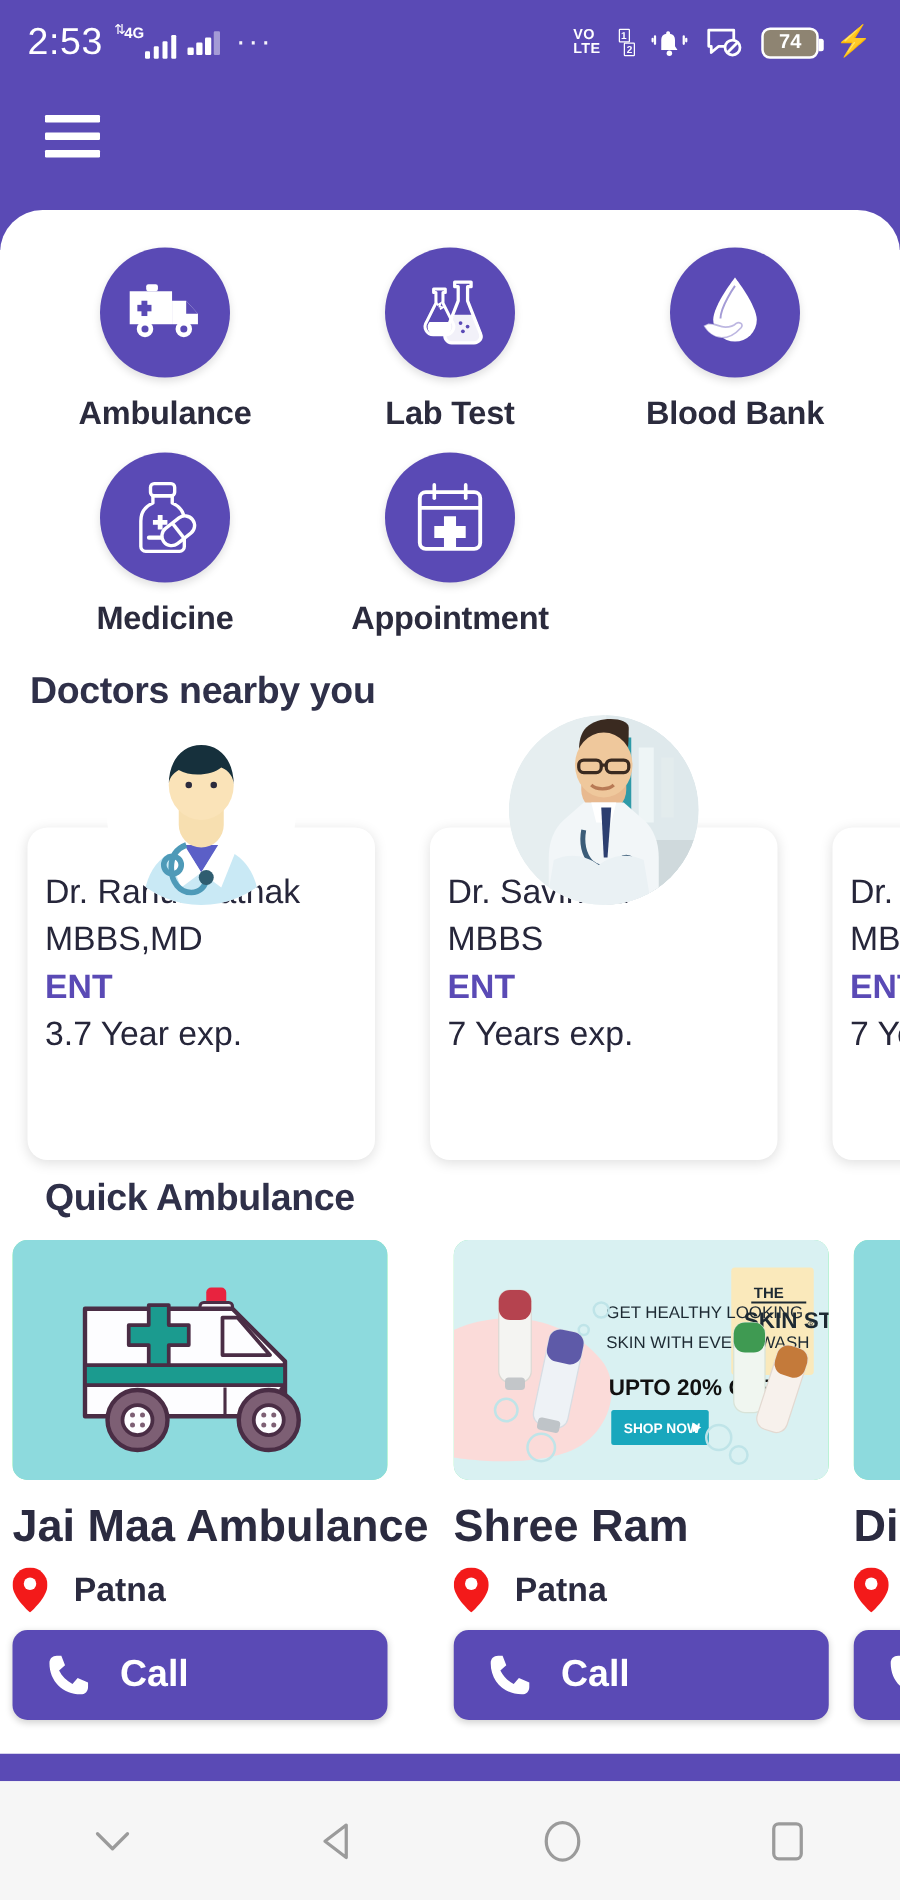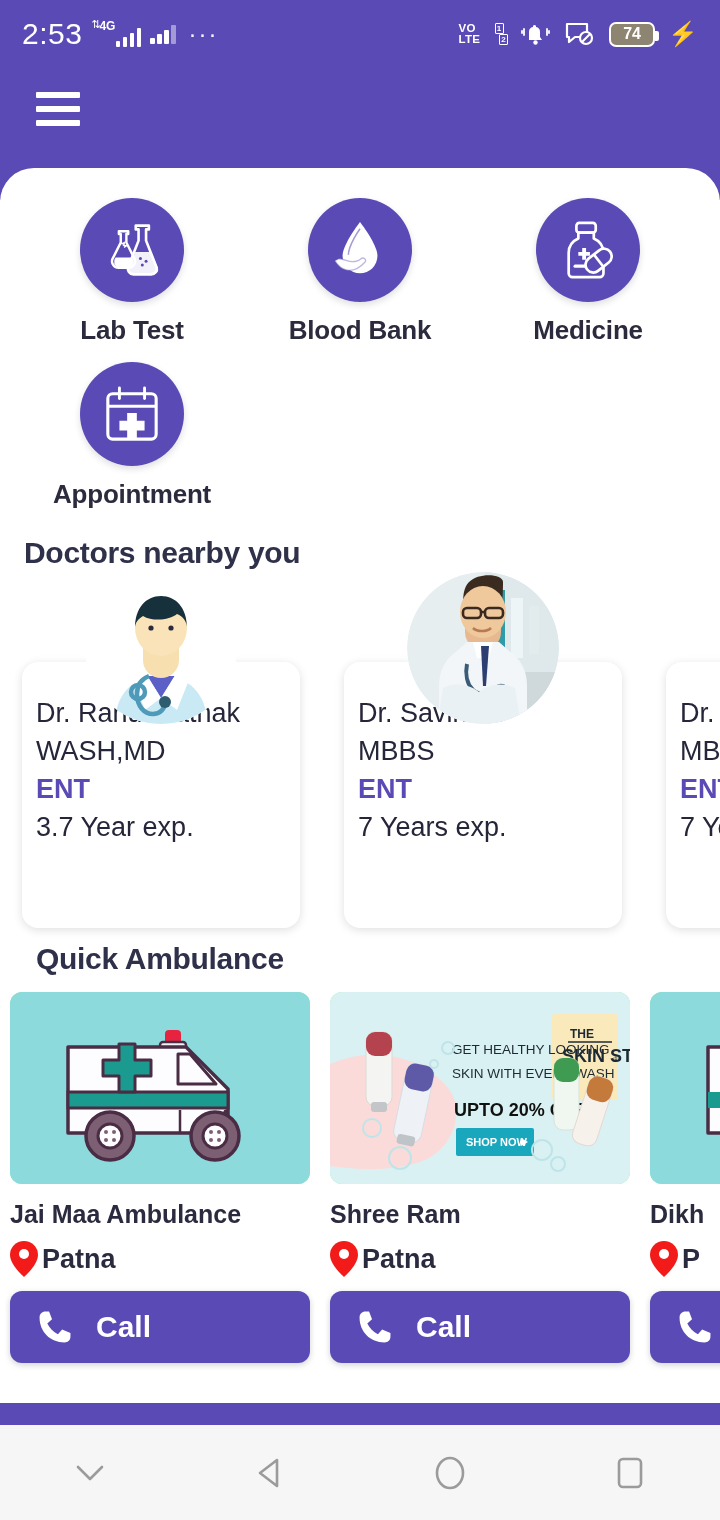--- a/index.html
+++ b/index.html
@@ -112,24 +112,24 @@
   .amb-row {
     margin-top:16px; padding-left:10px;
     display:flex; gap:20px;
   }
   .amb-card { flex:0 0 300px; cursor:pointer; }
   .amb-banner {
     width:300px; height:192px; border-radius:12px; overflow:hidden;
     background:#86efac; position:relative;
   }
   .amb-name {
-    font-size:25px; font-weight:700; color:#2b2b40;
+    font-size:36px; font-weight:700; color:#2b2b40;
     margin-top:16px; white-space:nowrap;
   }
-  .amb-loc { display:flex; align-items:center; gap:4px; margin-top:12px; }
+  .amb-loc { display:flex; align-items:center; gap:21px; margin-top:12px; }
   .amb-loc-text { font-size:27px; font-weight:700; color:#2b2b40; }
   .call-btn {
     margin-top:14px; width:300px; height:72px; border-radius:12px;
     background:#5a4ab5; display:flex; align-items:center;
     gap:22px; padding-left:26px; cursor:pointer;
     box-shadow:0 2px 6px rgba(0,0,0,.18);
   }
   .call-label { font-size:30px; font-weight:700; color:#ffffff; }
 
   
@@ -207,20 +207,37 @@
       <span></span>
       <span></span>
   </div>
 </div>
 
 <div class="sheet">
 
   <div class="grid">
 
 
+    <div class="grid-item">
+      <div class="grid-circle">
+        <svg width="64" height="64" viewBox="0 0 68 56">
+          <path d="M4 10h36v28H4z" fill="#fff"></path>
+          <path d="M40 18h12l10 11v9H40z" fill="#fff"></path>
+          <path d="M52 18l10 11h-10z" fill="#5a4ab5"></path>
+          <rect x="14" y="18" width="5" height="13" fill="#5a4ab5"></rect>
+          <rect x="10.5" y="21.5" width="12" height="5.5" fill="#5a4ab5"></rect>
+          <circle cx="17" cy="42" r="7" fill="#fff"></circle>
+            <circle cx="17" cy="42" r="3" fill="#5a4ab5"></circle>
+          <circle cx="50" cy="42" r="7" fill="#fff"></circle>
+            <circle cx="50" cy="42" r="3" fill="#5a4ab5"></circle>
+          <rect x="18" y="4" width="10" height="6" rx="2" fill="#fff"></rect>
+        </svg>
+      </div>
+      <div class="grid-label">Ambulance</div>
+    </div>
 
     <div class="grid-item">
       <div class="grid-circle">
         <svg width="60" height="60" viewBox="0 0 64 64">
           <path d="M18 12h10v3h-2v9l8 16a7 7 0 0 1-6 11H18a7 7 0 0 1-6-11l8-16v-9h-2z" fill="none" stroke="#fff" stroke-width="2.6" stroke-linejoin="round"></path>
           <path d="M14.5 40h17a7 7 0 0 1-3 11H17.5a7 7 0 0 1-3-11z" fill="#fff"></path>
           <path d="M20 23l1.5 2.5L24 24l-1 3 3 .6-2.6 1.6" stroke="#fff" stroke-width="1.5" fill="none"></path>
           <path d="M36 6h14v4h-3v12l11 28a6 6 0 0 1-5.5 8H33.5A6 6 0 0 1 28 50l11-28V10h-3z" fill="none" stroke="#fff" stroke-width="2.8" stroke-linejoin="round"></path>
           <path d="M35.5 34h17l7 17a5 5 0 0 1-4.5 7H33a5 5 0 0 1-4.5-7z" fill="#fff" opacity=".92"></path>
           <g fill="#5a4ab5">
@@ -291,21 +308,21 @@
           <ellipse cx="76" cy="56" rx="26" ry="28" fill="#fae3b8"></ellipse>
           <path d="M50 56c0-20 11-32 26-32s26 12 26 32c0-6-4-12-10-14-7 6-24 8-34 2-5 3-8 7-8 12z" fill="#16303c"></path>
           <circle cx="66" cy="56" r="2.6" fill="#2b2b3d"></circle>
             <circle cx="86" cy="56" r="2.6" fill="#2b2b3d"></circle>
           <path d="M64 104c-8 3-12 9-12 18 0 12 7 20 16 20 7 0 12-5 12-12" fill="none" stroke="#4e9ab8" stroke-width="4.5"></path>
           <circle cx="80" cy="130" r="6" fill="#2f5d70"></circle>
           <circle cx="53" cy="120" r="7" fill="none" stroke="#4e9ab8" stroke-width="4.5"></circle>
         </svg>
       </div>
       <div class="doc-name">Dr. Rahul Pathak</div>
-      <div class="doc-degree">WASH,MD</div>
+      <div class="doc-degree">MBBS,MD</div>
       <div class="doc-spec">ENT</div>
       <div class="doc-exp">3.7 Year exp.</div>
     </div>
 
     <div class="doc-card">
       <div class="doc-avatar">
         <svg viewBox="0 0 152 152" width="152" height="152">
           <defs>
               <clipPath id="c2">
                 <circle cx="76" cy="76" r="76"></circle>

